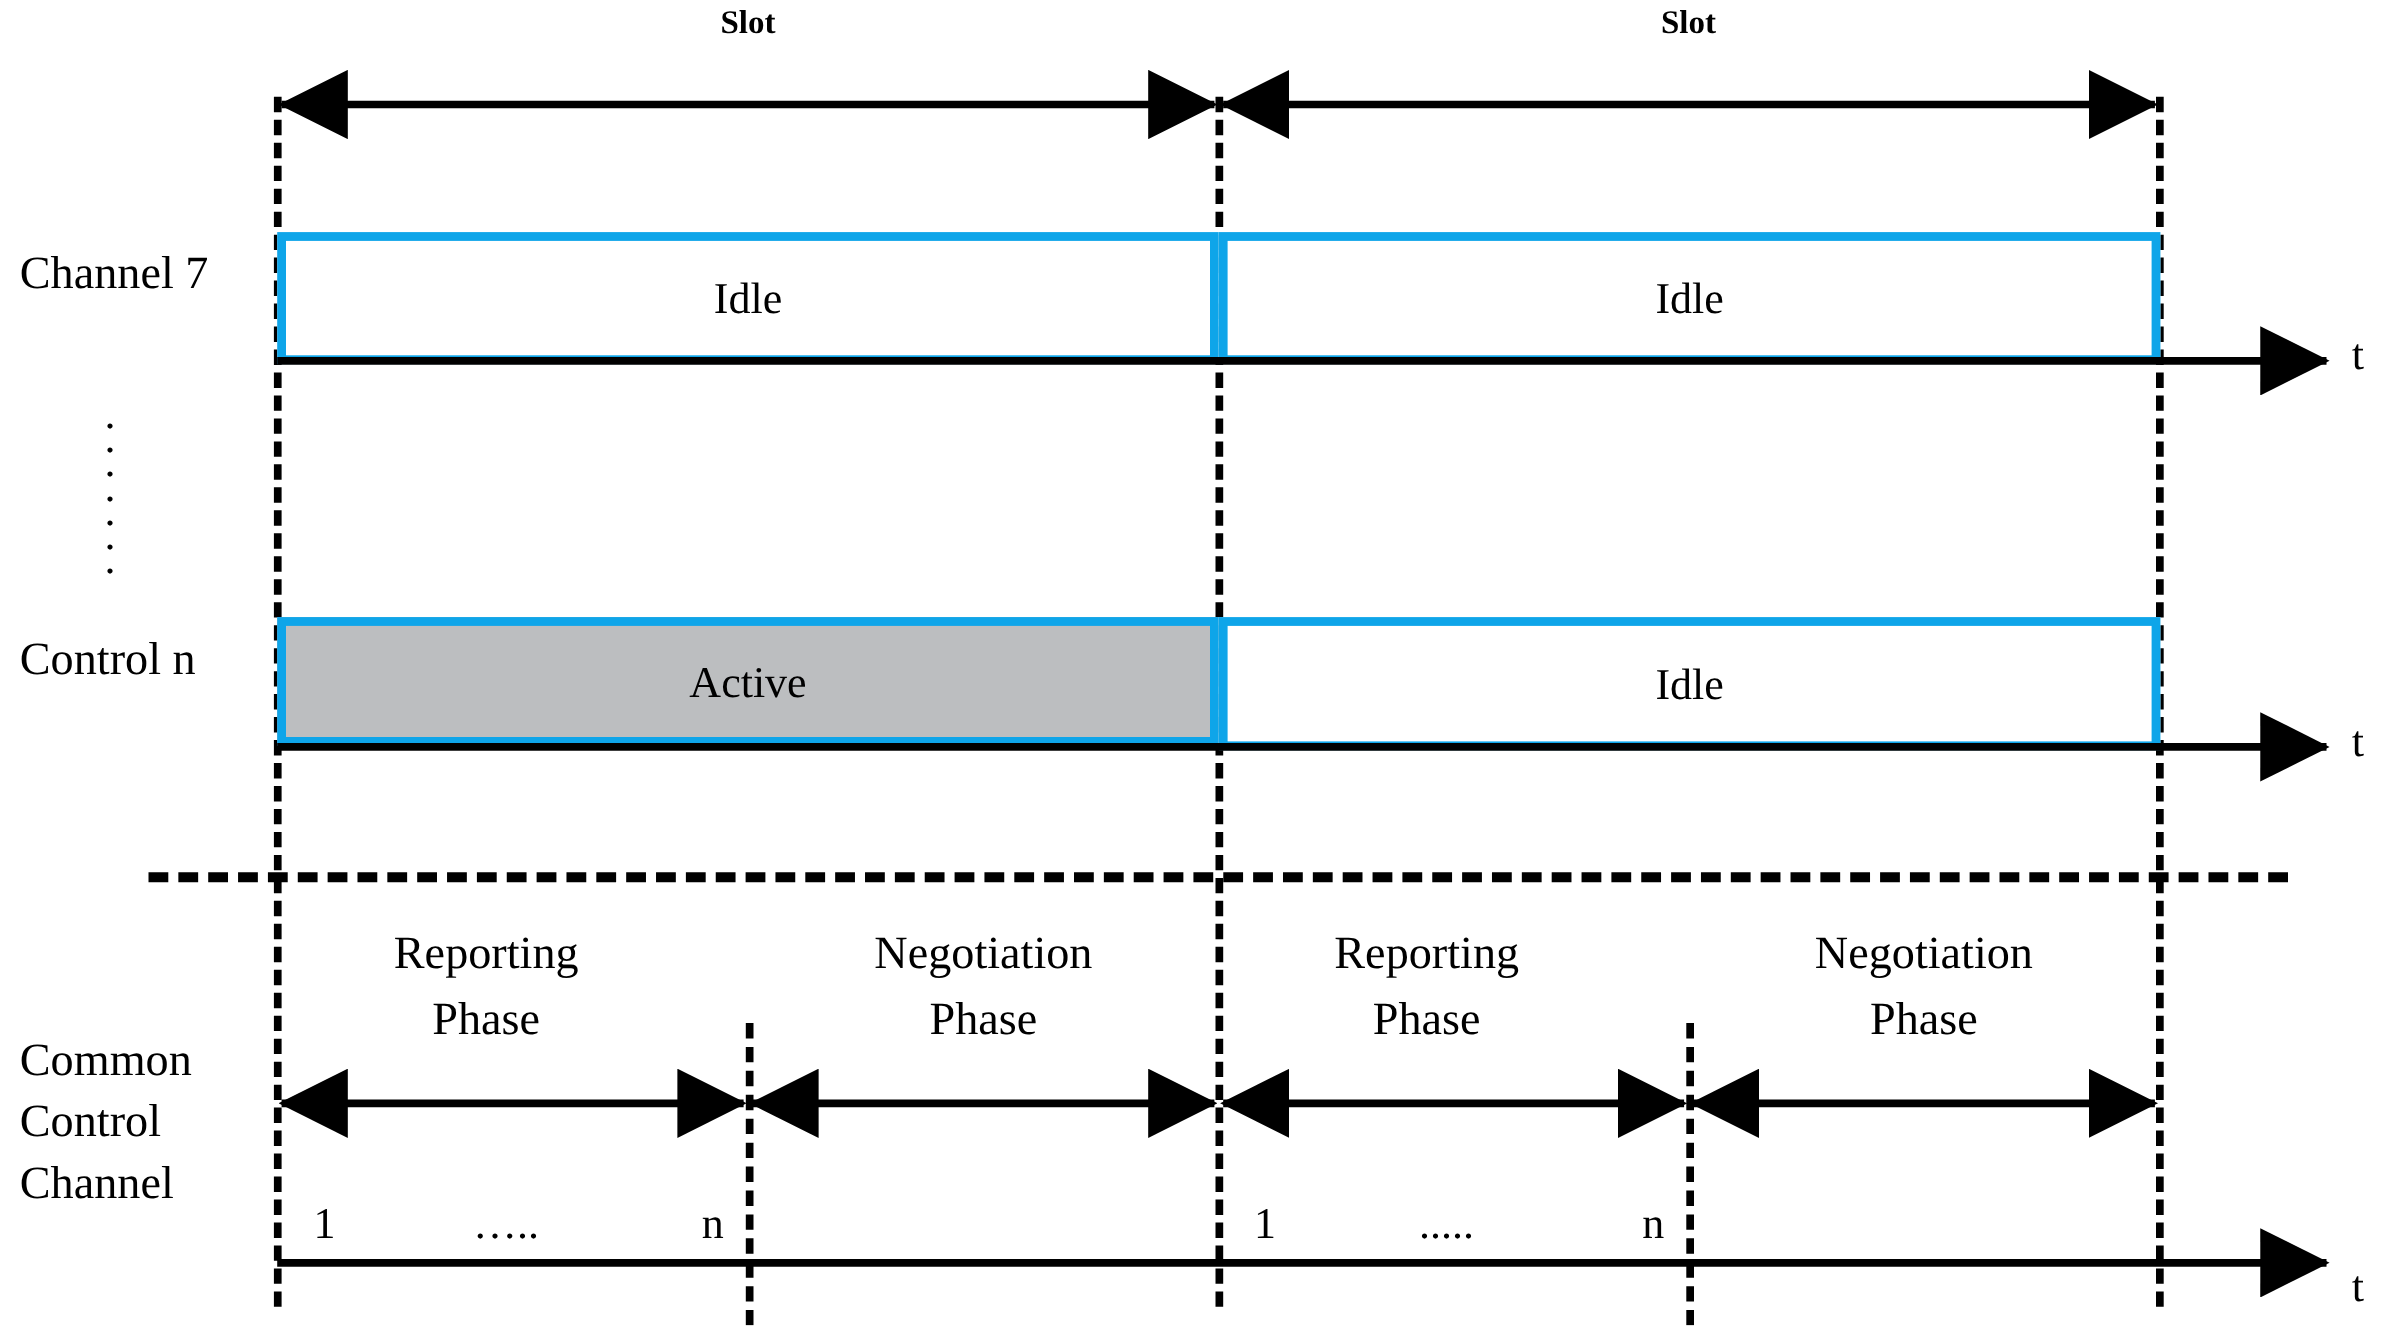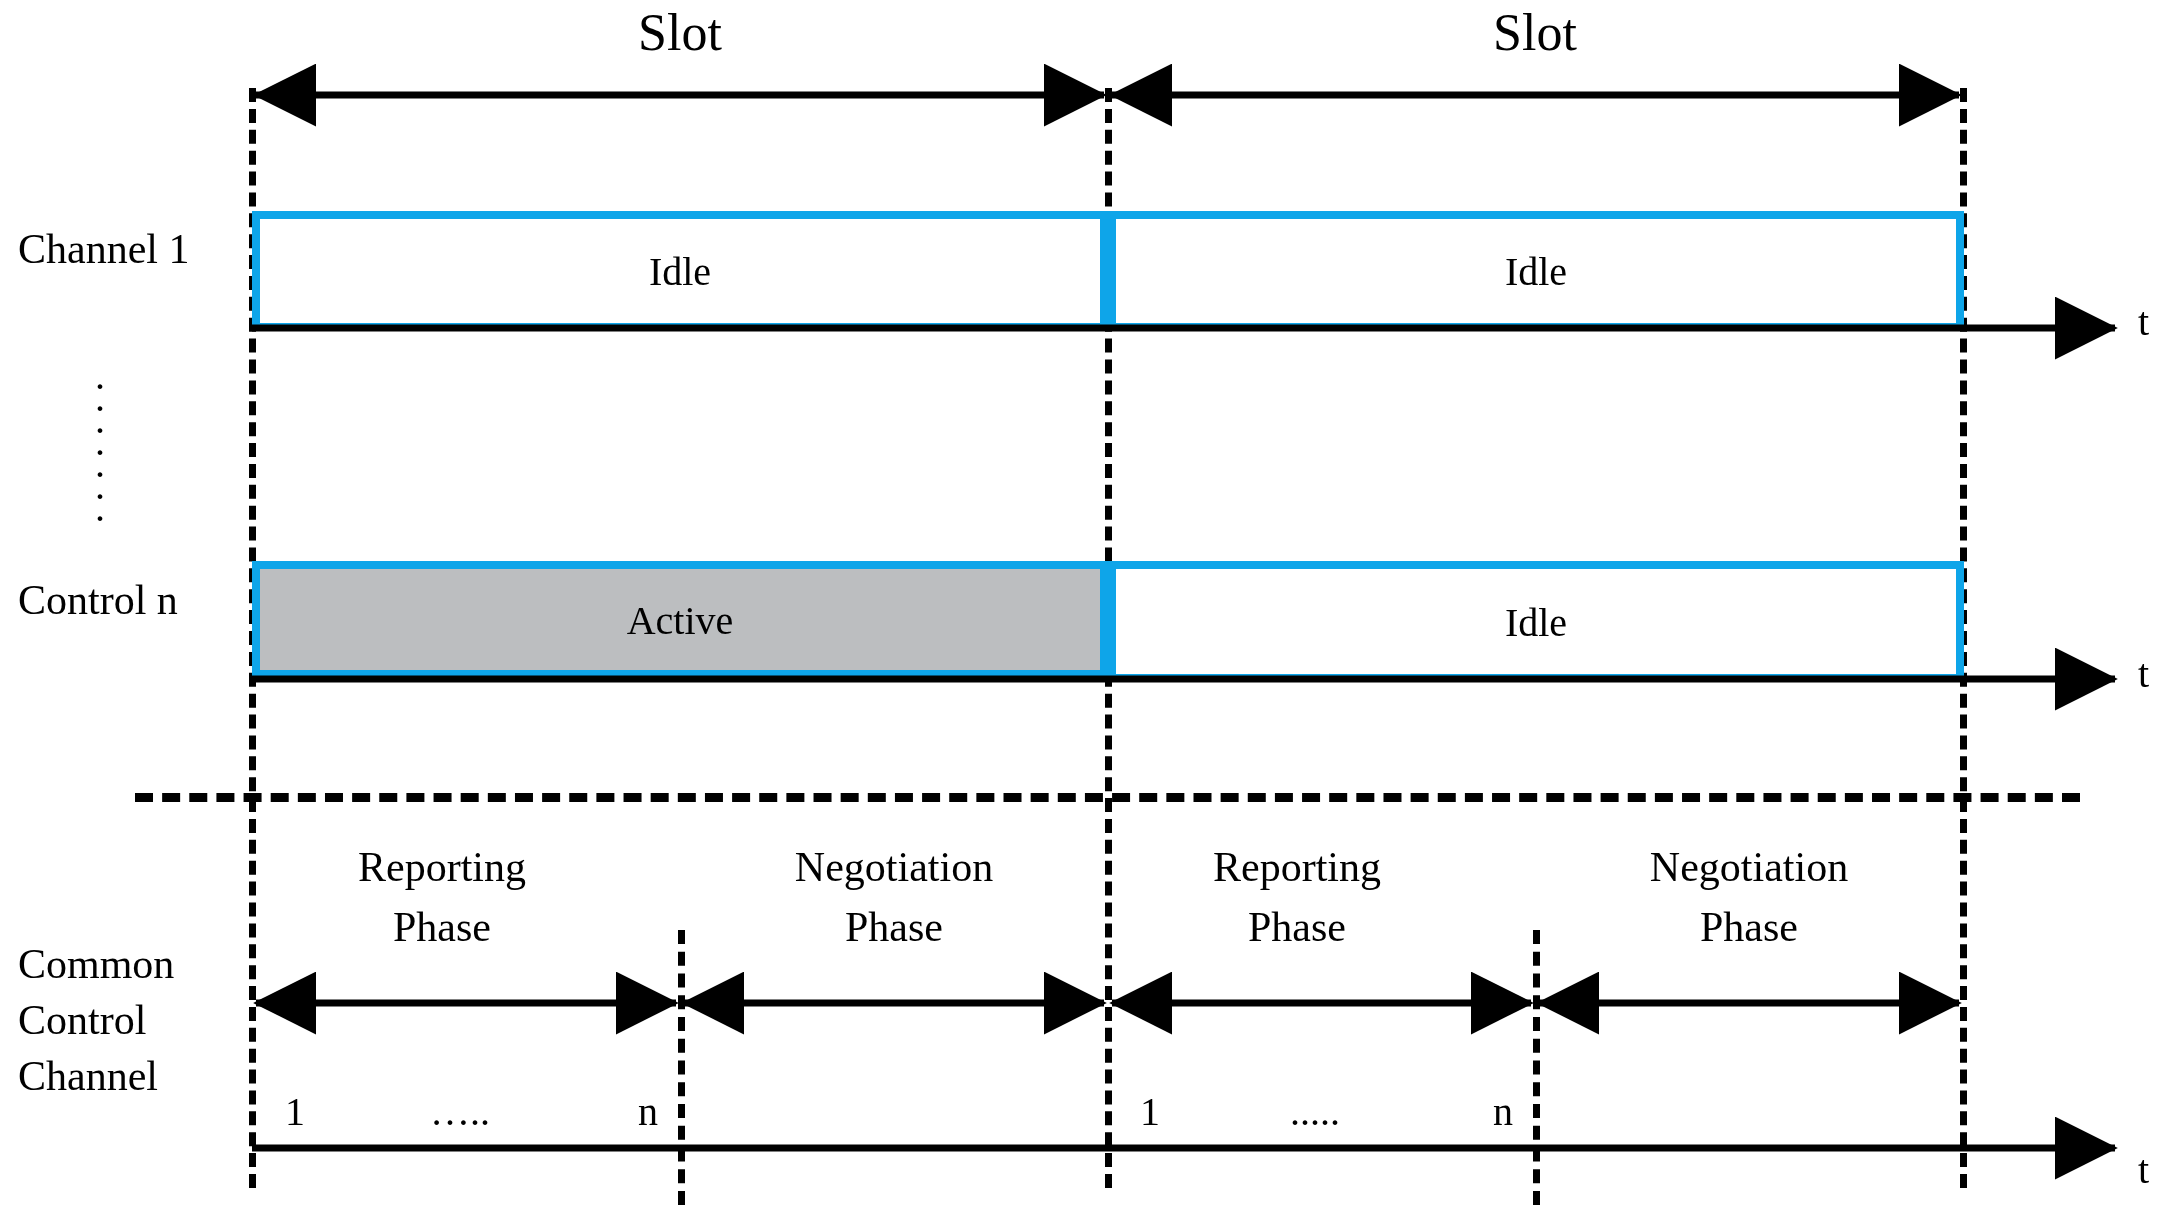--- a/index.html
+++ b/index.html
@@ -28,21 +28,21 @@
   .boxlabel{
     position:absolute;left:0;right:0;top:50%;
     transform:translateY(-50%);
     text-align:center;font-size:40px;
   }
   
   svg.overlay{position:absolute;left:0;top:0;width:2184px;height:1205px;pointer-events:none;}
   .rowlabel{font-size:42px;}
   .phaselabel{font-size:42px;text-align:center;}
   .idxlabel{font-size:40px;}
-  .slotlabel{font-size:52px;}
+  .slotlabel{font-size:30px;font-weight:bold;}
   .taxis{font-size:40px;}
   .vdots{
     position:absolute;
     font-size:40px;
     line-height:0.55;
     text-align:center;
     letter-spacing:0;
   }
 </style>
 </head>
@@ -55,21 +55,21 @@
 
   <div class="vdash" style="left:249px;top:88px;height:1100px;"></div>
   <div class="vdash" style="left:1105px;top:88px;height:1100px;"></div>
   <div class="vdash" style="left:1960px;top:88px;height:1100px;"></div>
 
   <div class="vdash" style="left:678px;top:930px;height:275px;"></div>
   <div class="vdash" style="left:1533px;top:930px;height:275px;"></div>
 
   <div class="hdash" style="left:135px;top:793px;width:1945px;"></div>
 
-  <div class="txt rowlabel" style="left:18px;top:227px;">Channel 1</div>
+  <div class="txt rowlabel" style="left:18px;top:227px;">Channel 7</div>
 
   <div class="chbox" style="left:252px;top:211px;width:856px;height:120px;">
     <div class="boxlabel">Idle</div>
   </div>
   <div class="chbox" style="left:1108px;top:211px;width:856px;height:120px;">
     <div class="boxlabel">Idle</div>
   </div>
 
   <div class="vdots" style="left:80px;top:365px;width:40px;">
     <div>.</div>

